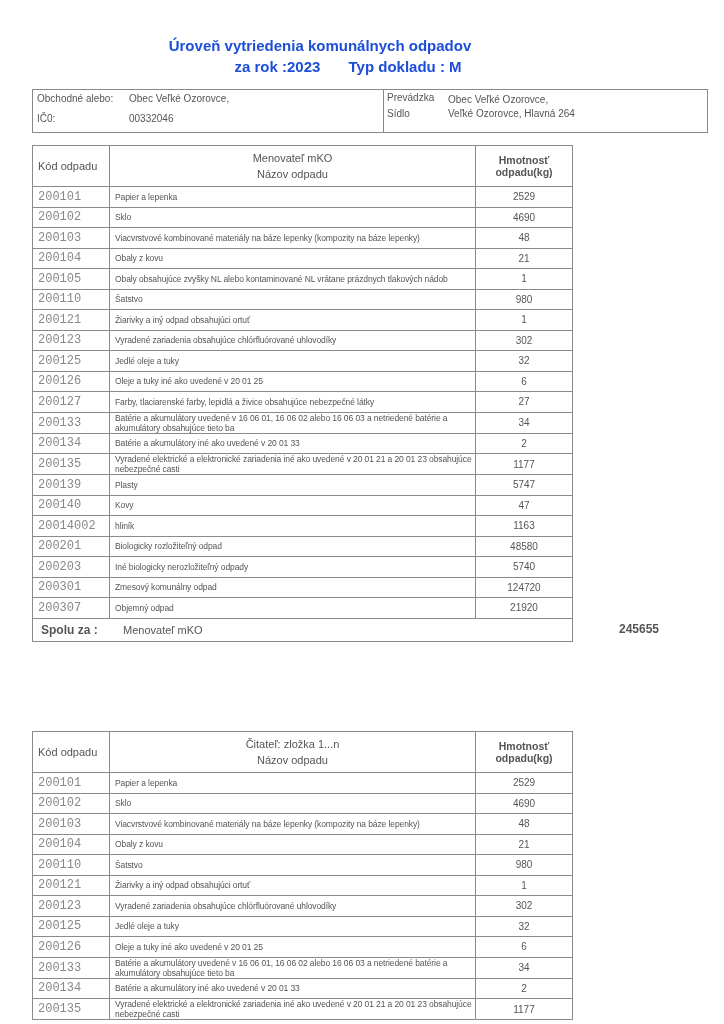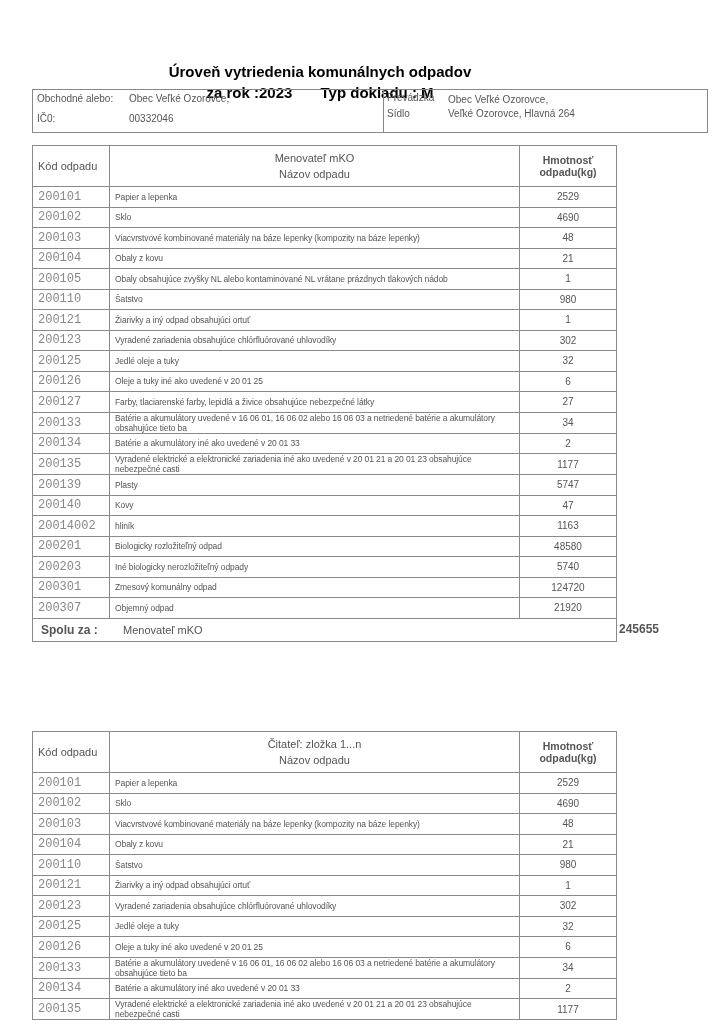--- a/index.html
+++ b/index.html
@@ -1,26 +1,26 @@
 <!DOCTYPE html>
 <html><head>
 <meta charset="utf-8">
 <style>
   html, body { margin: 0; padding: 0; background: #ffffff; }
   body { width: 724px; height: 1024px; position: relative; overflow: hidden; font-family: "Liberation Sans", sans-serif; color: #444; }
-  .title { position: absolute; left: 0; width: 640px; text-align: center; font-weight: bold; color: #000000; font-size: 15px; margin-top: 26px; }
+  .title { position: absolute; left: 0; width: 640px; text-align: center; font-weight: bold; color: #1d4ed8; font-size: 15px; }
   .title1 { top: 37px; }
-  .title2 { top: 58px; }
+  .title2 { top: 58px; padding-left: 28px; }
   .title2 span { margin: 0 12px; }
   .info { position: absolute; left: 32px; top: 89px; width: 674px; height: 42px; border: 1px solid #888; display: flex; font-size: 10px; color: #555; }
   .info .half { position: relative; }
   .info .left { width: 350px; border-right: 1px solid #888; }
   .info .right { flex: 1; }
   .info .lbl, .info .val { position: absolute; }
-  table.waste { position: absolute; left: 32px; width: 585px; border-collapse: collapse; table-layout: fixed; }
+  table.waste { position: absolute; left: 32px; width: 541px; border-collapse: collapse; table-layout: fixed; }
   table.waste td, table.waste th { border: 1px solid #8a8a8a; padding: 0; }
   table.waste th { font-weight: normal; color: #555; font-size: 11px; height: 40px; }
   table.waste th.name-h { font-size: 11px; line-height: 16px; }
   table.waste th.w-h { font-weight: bold; font-size: 10.5px; line-height: 12px; }
   table.waste td { height: 19.5px; }
   td.code { font-family: "Liberation Mono", monospace; font-size: 12px; color: #888; padding-left: 5px !important; }
   td.name { font-size: 8.5px; color: #555; padding-left: 5px !important; letter-spacing: -0.1px; }
   td.weight { font-size: 10px; text-align: center; color: #555; }
   tr.total td { height: 22px; font-weight: bold; font-size: 12px; color: #555; border-top: 1px solid #8a8a8a; }
   .t1 { top: 145px; }

